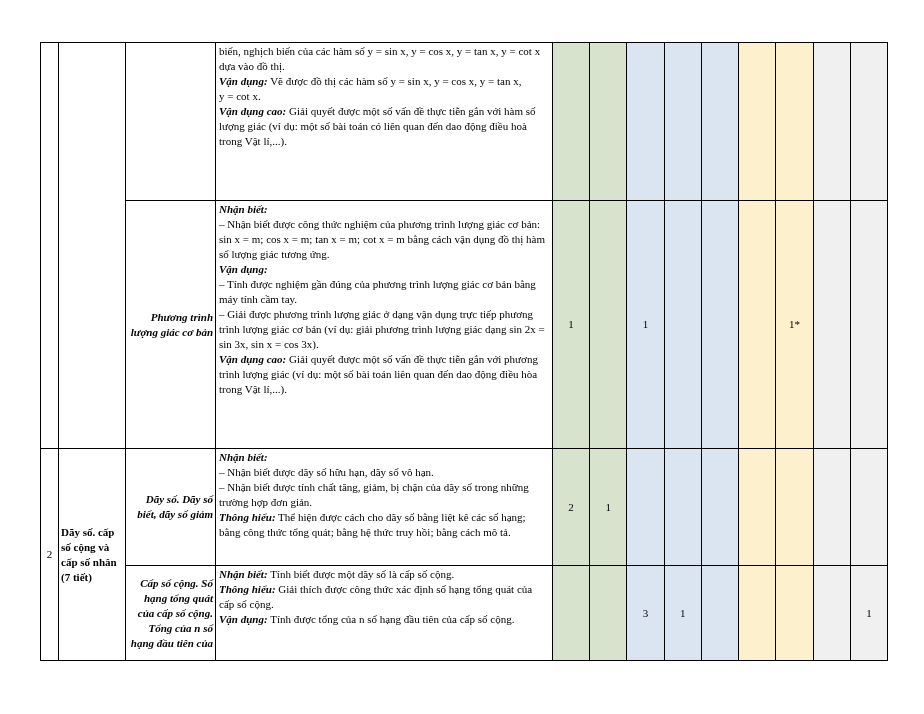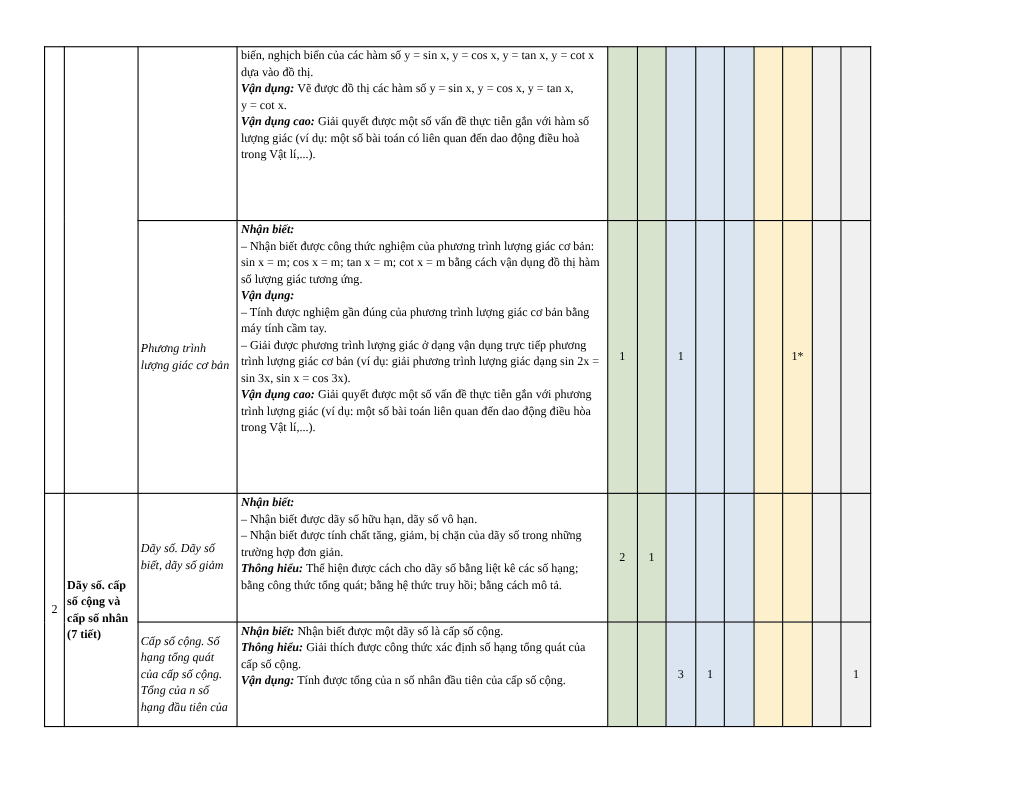--- a/index.html
+++ b/index.html
@@ -3,27 +3,27 @@
 <meta charset="utf-8">
 <style>
   html, body { margin: 0; padding: 0; background: #ffffff; }
   .page {
     width: 924px; height: 714px; position: relative; overflow: hidden;
     background: var(--page-background, #ffffff);
     font-family: "Liberation Serif", "DejaVu Serif", serif;
     font-size: 11px; line-height: 15px; color: #000;
   }
   table.matrix {
-    position: absolute; left: 40px; top: 42px; width: 752px;
+    position: absolute; left: 40px; top: 42px; width: 848px;
     border-collapse: collapse; table-layout: fixed;
   }
   .matrix td { border: 1px solid var(--table-border, #000); padding: 1px 3px; vertical-align: middle; overflow: hidden; }
   td.stt { text-align: center; }
   td.topic { text-align: left; font-weight: bold; padding: 1px 2px; }
-  td.subtopic { text-align: left; font-style: italic; padding: 1px 2px; }
+  td.subtopic { text-align: right; font-style: italic; padding: 1px 2px; font-weight: bold; }
   td.content { vertical-align: top; white-space: pre-wrap; }
   td.score { text-align: center; }
   .run-bi { font-weight: bold; font-style: italic; }
   col.col-nb  { background: var(--nhan-biet-col); }
   col.col-th  { background: var(--thong-hieu-col); }
   col.col-vd  { background: var(--van-dung-col); }
   col.col-vdc { background: var(--van-dung-cao-col); }
 </style>
 </head>
 <body>
@@ -95,23 +95,23 @@
         <td class="score"></td>
         <td class="score"></td>
         <td class="score"></td>
         <td class="score"></td>
         <td class="score"></td>
         <td class="score"></td>
         <td class="score"></td>
       </tr>
       <tr style="height:95px">
         <td class="subtopic">Cấp số cộng. Số hạng tổng quát của cấp số cộng. Tổng của n số hạng đầu tiên của</td>
-        <td class="content"><span class="run-bi">Nhận biết:</span><span> Nhận biết được một dãy số là cấp số cộng.
+        <td class="content"><span class="run-bi">Nhận biết:</span><span> Tính biết được một dãy số là cấp số cộng.
 </span><span class="run-bi">Thông hiểu:</span><span> Giải thích được công thức xác định số hạng tổng quát của cấp số cộng.
-</span><span class="run-bi">Vận dụng:</span><span> Tính được tổng của n số nhân đầu tiên của cấp số cộng.</span></td>
+</span><span class="run-bi">Vận dụng:</span><span> Tính được tổng của n số hạng đầu tiên của cấp số cộng.</span></td>
         <td class="score"></td>
         <td class="score"></td>
         <td class="score">3</td>
         <td class="score">1</td>
         <td class="score"></td>
         <td class="score"></td>
         <td class="score"></td>
         <td class="score"></td>
         <td class="score">1</td>
       </tr>

